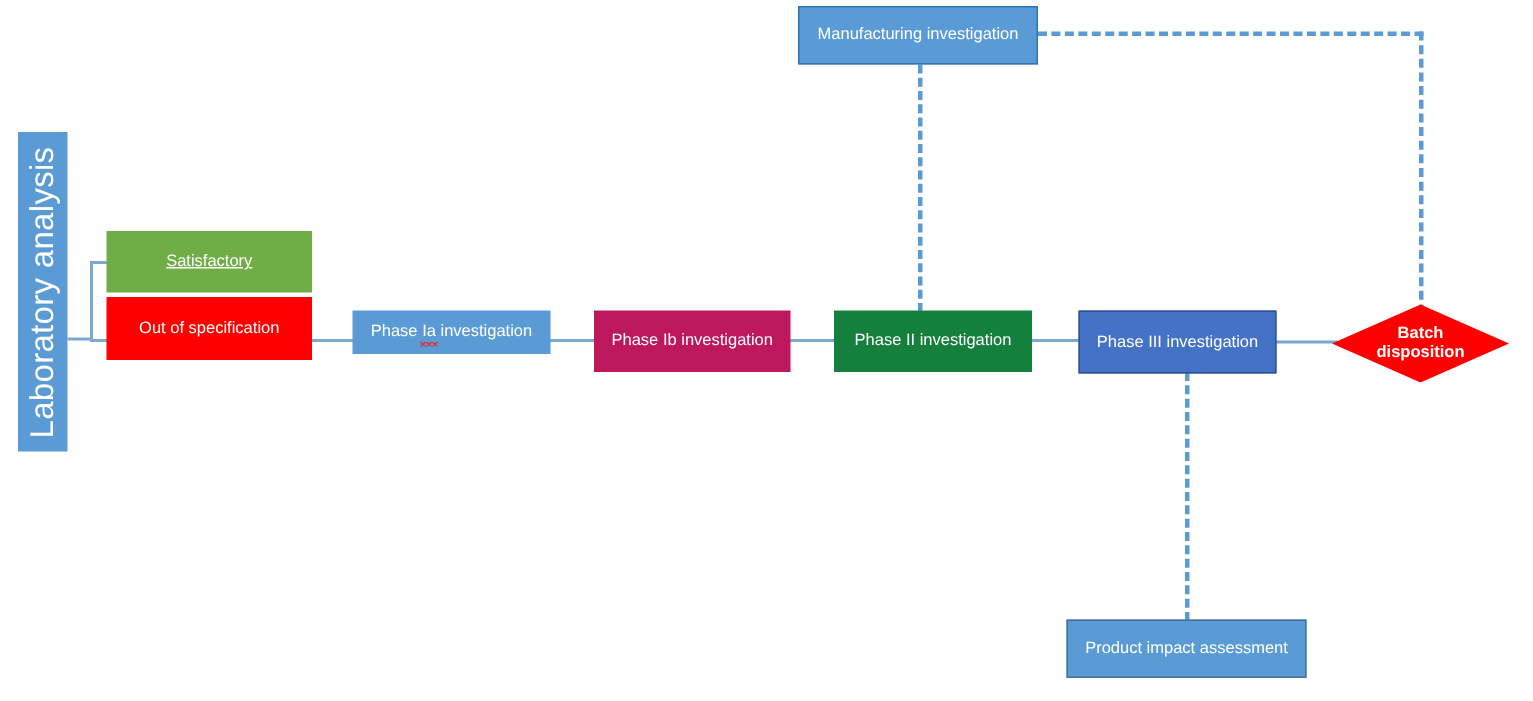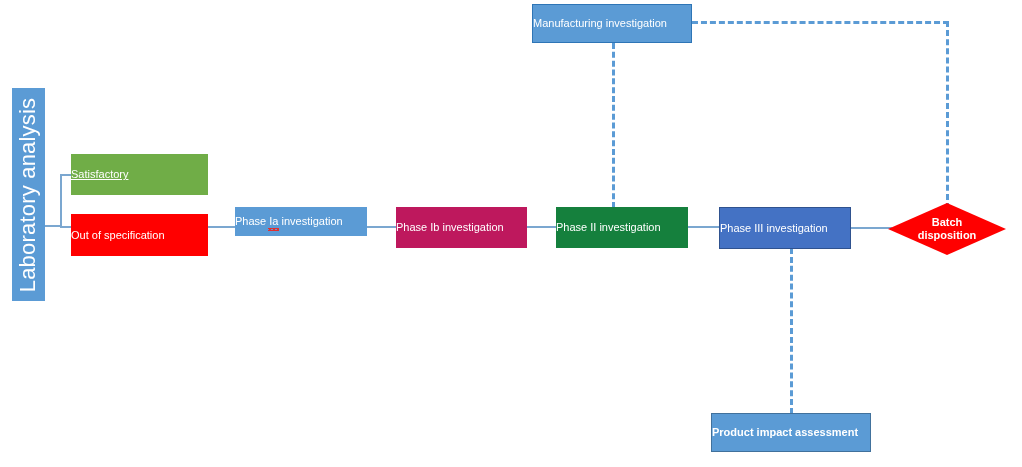--- a/index.html
+++ b/index.html
@@ -15,21 +15,21 @@
     font-family: "Liberation Sans", sans-serif;
     overflow: hidden;
   }
 
   
   .node {
     position: absolute;
     box-sizing: border-box;
     display: flex;
     align-items: center;
-    justify-content: flex-start;
+    justify-content: center;
     text-align: center;
     color: #ffffff;
     line-height: 1.15;
     z-index: 5;
   }
 
   
   .lane {
     position: absolute;
     background: #5B9BD5;
@@ -143,21 +143,21 @@
   <div class="conn v-dash" style="left:790px; top:248px; height:166px;"></div>
 
   <div class="lane" style="left:12px; top:88px; width:33px; height:213px;">
     <span class="lane-text">Laboratory analysis</span>
   </div>
 
   <div class="node" style="left:71px; top:154px; width:137px; height:41px; background:#70AD47; font-size:11px;text-decoration:underline;">
     <span>Satisfactory</span>
   </div>
 
-  <div class="node" style="left:71px; top:214px; width:137px; height:42px; background:#FF0000; font-size:11px;">
+  <div class="node" style="left:71px; top:198px; width:137px; height:42px; background:#FF0000; font-size:11px;">
     <span>Out of specification</span>
   </div>
 
   <div class="node" style="left:235px; top:207px; width:132px; height:29px; background:#5B9BD5; font-size:11px;">
     <span><span>Phase </span><span class="squiggle">Ia</span><span> investigation</span></span>
   </div>
 
   <div class="node" style="left:396px; top:207px; width:131px; height:41px; background:#be185d; font-size:11px;">
     <span>Phase Ib investigation</span>
   </div>
@@ -174,17 +174,17 @@
     <div class="diamond-shape"></div>
     <div class="diamond-label">
       <span><span>Batch</span><br><span>disposition</span></span>
     </div>
   </div>
 
   <div class="node" style="left:532px; top:4px; width:160px; height:39px; background:#5B9BD5; border:1.5px solid #2E75B6; font-size:11px;">
     <span>Manufacturing investigation</span>
   </div>
 
-  <div class="node" style="left:711px; top:413px; width:160px; height:39px; background:#5B9BD5; border:1.5px solid #41719C; font-size:11px;font-weight:bold;">
+  <div class="node" style="left:711px; top:413px; width:160px; height:39px; background:#5B9BD5; border:1.5px solid #41719C; font-size:11px;">
     <span>Product impact assessment</span>
   </div>
 
 </div>
 
 </body></html>

